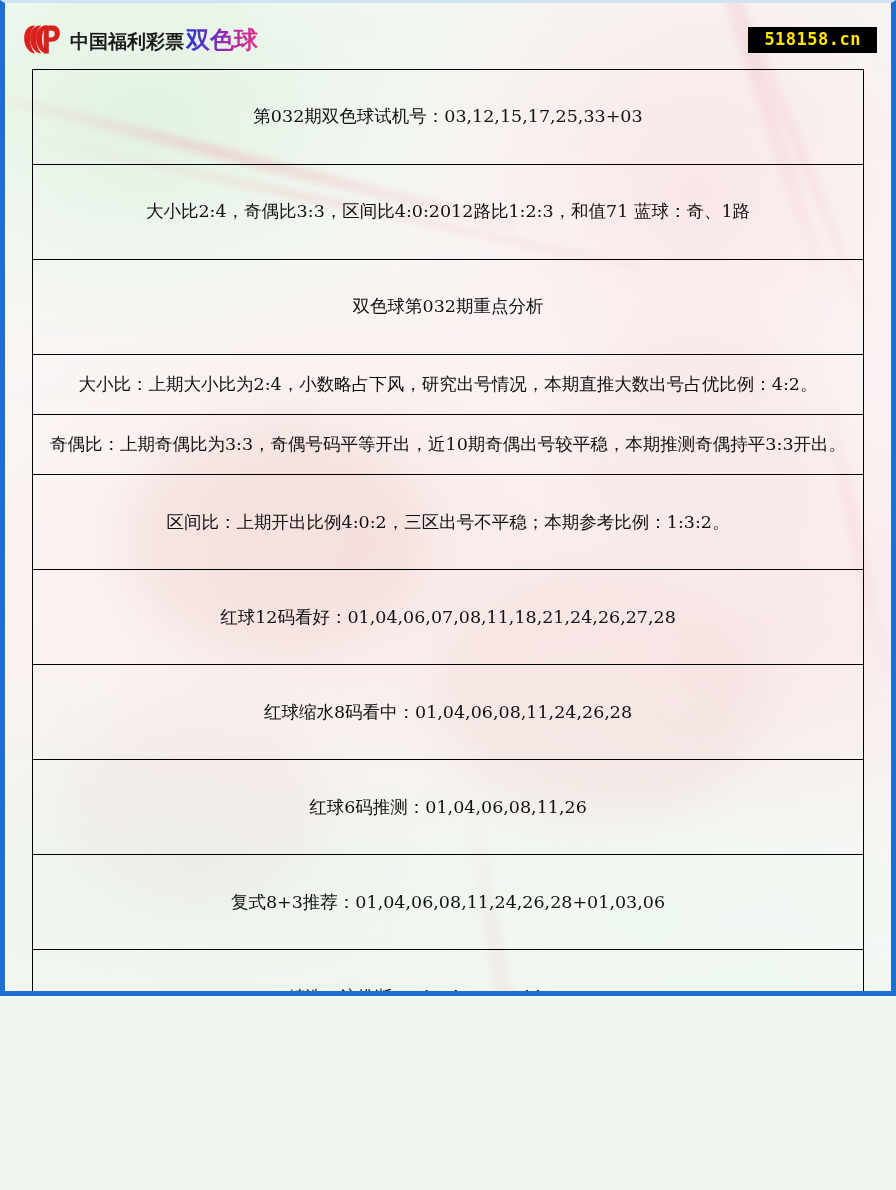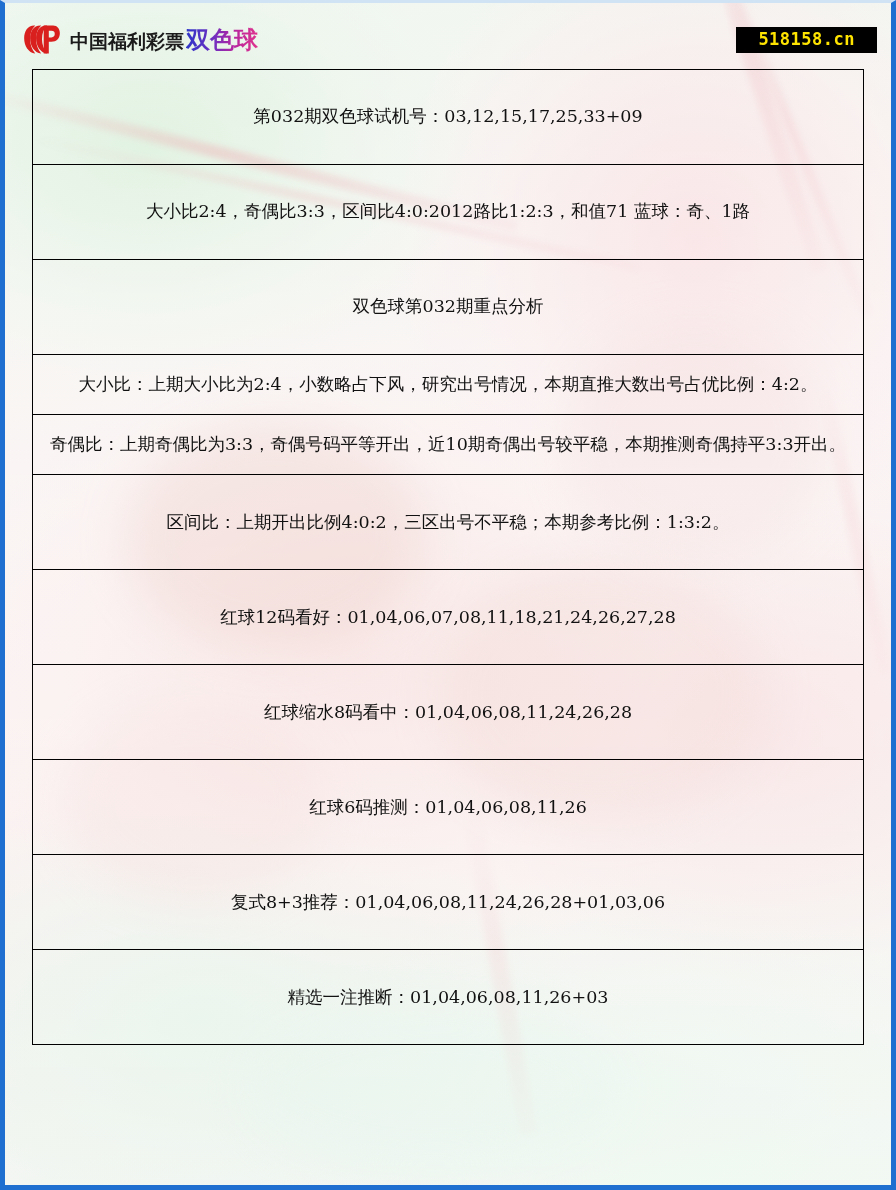--- a/index.html
+++ b/index.html
@@ -12,21 +12,21 @@
     height: 1190px;
     overflow: hidden;
     font-family: "Liberation Serif", "DejaVu Serif", serif;
     background: #eef6ef;
   }
 
   
   .page {
     position: relative;
     width: 896px;
-    height: 1190px;
+    height: 996px;
     box-sizing: border-box;
     border-left: 5px solid #1f6fd0;
     border-right: 5px solid #1f6fd0;
     border-bottom: 5px solid #1f6fd0;
     border-top: 3px solid #cfe3f5;
     background: #f2f7f2;
     overflow: hidden;
   }
 
   
@@ -116,21 +116,21 @@
     background-clip: text;
     color: transparent;
   }
   .site-badge {
     background: #000000;
     color: #ffe400;
     font-family: "DejaVu Sans Mono", "Liberation Mono", monospace;
     font-size: 17px;
     font-weight: 700;
     letter-spacing: 0.5px;
-    padding: 3px 22px 4px;
+    padding: 3px 16px 4px;
     line-height: 1.1;
   }
 
   
   .page-title {
     position: relative;
     z-index: 2;
     text-align: center;
     font-family: "DejaVu Serif", "Liberation Serif", serif;
     font-size: 31px;
@@ -210,21 +210,21 @@
       </div>
     </div>
     <div class="site-badge">518158.cn</div>
   </div>
 
 
   <div class="tbl-wrap">
     <table class="main">
       <tbody>
         <tr>
-          <td class="tall" colspan="3">第032期双色球试机号：03,12,15,17,25,33+09</td>
+          <td class="tall" colspan="3">第032期双色球试机号：03,12,15,17,25,33+03</td>
         </tr>
         <tr>
           <td class="tall" colspan="3">大小比2:4，奇偶比3:3，区间比4:0:2012路比1:2:3，和值71 蓝球：奇、1路</td>
         </tr>
         <tr>
           <td class="analysis-head" colspan="3">双色球第032期重点分析</td>
         </tr>
         <tr>
           <td class="para" colspan="3">大小比：上期大小比为2:4，小数略占下风，研究出号情况，本期直推大数出号占优比例：4:2。</td>
         </tr>

